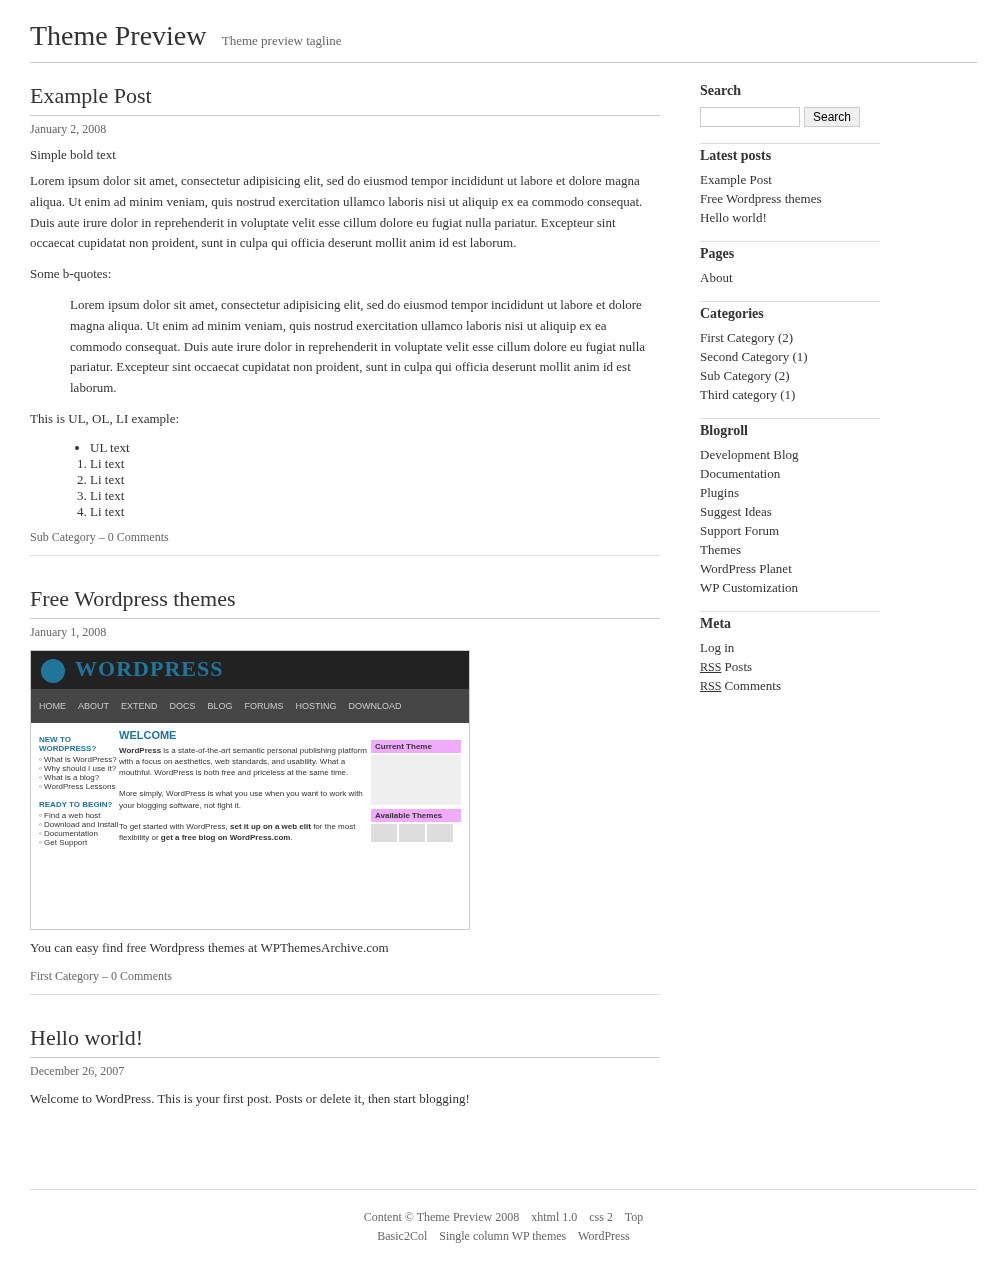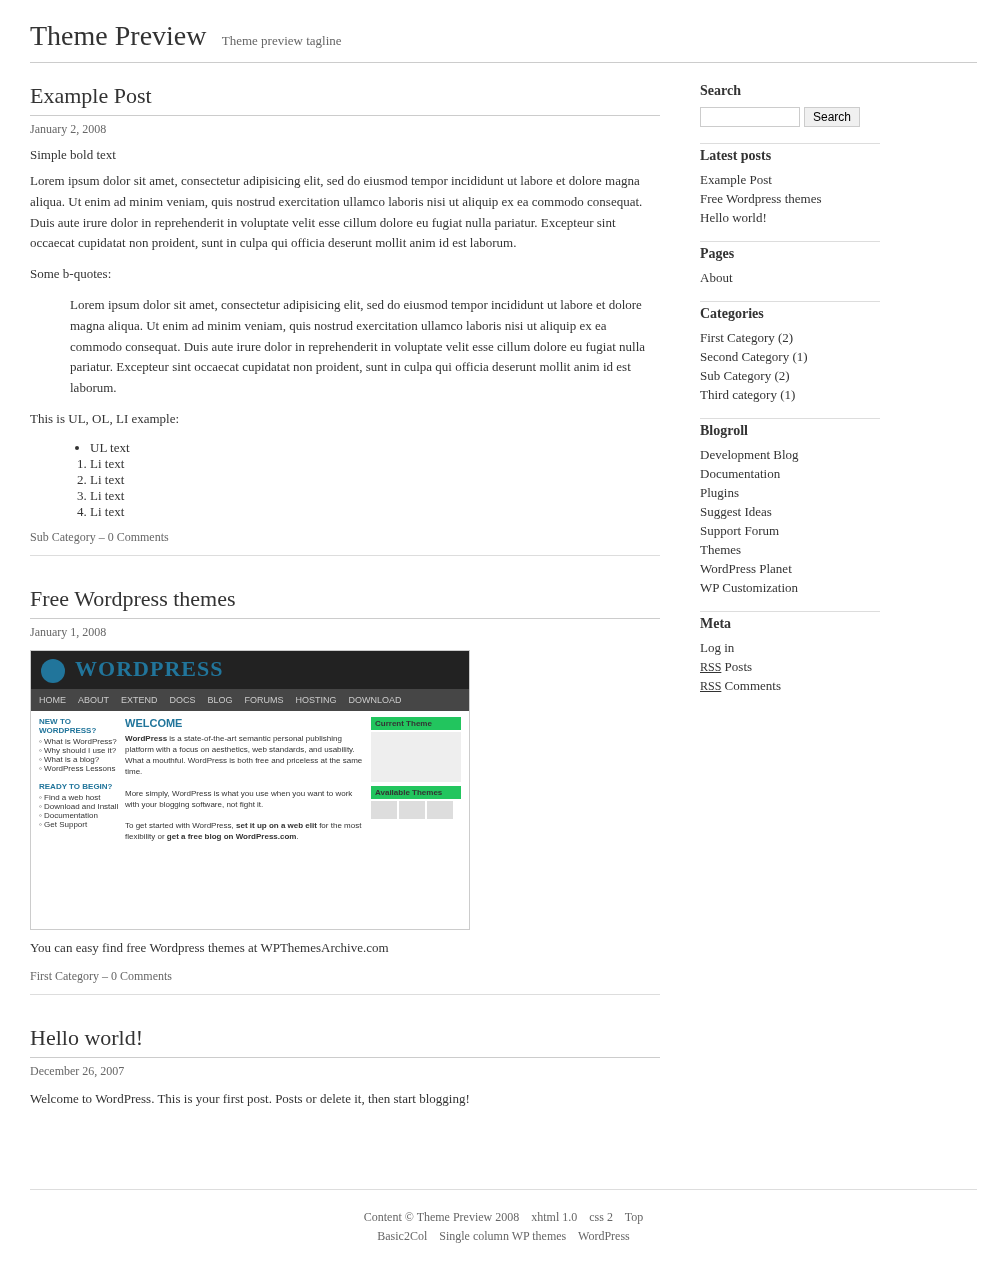--- a/index.html
+++ b/index.html
@@ -136,36 +136,36 @@
       display: inline-block;
       width: 24px;
       height: 24px;
       border-radius: 50%;
       background: #21759b;
       margin-right: 4px;
       vertical-align: middle;
     }
     .wp-screenshot .wp-nav {
       background: #464646;
-      height: 22px;
+      height: 34px;
       display: flex;
       align-items: center;
       padding: 0 8px;
       gap: 12px;
     }
     .wp-screenshot .wp-nav span {
       color: #ccc;
       font-size: 9px;
       font-family: Arial, sans-serif;
     }
     .wp-screenshot .wp-body {
       padding: 6px 8px;
       display: flex;
-      gap: 6px;
       font-family: Arial, sans-serif;
+      align-items: center;
     }
     .wp-screenshot .wp-sidebar-small {
       width: 80px;
       font-size: 8px;
       color: #333;
     }
     .wp-screenshot .wp-sidebar-small .wp-sidebar-title {
       font-weight: bold;
       color: #21759b;
       margin-bottom: 2px;
@@ -179,21 +179,21 @@
     .wp-screenshot .wp-content-area h3 {
       font-size: 11px;
       color: #21759b;
       margin-bottom: 4px;
     }
     .wp-screenshot .wp-right-panel {
       width: 90px;
       font-size: 8px;
     }
     .wp-screenshot .wp-right-panel .panel-header {
-      background: #22c55e;
+      background: #f0abfc;
       padding: 2px 4px;
       font-weight: bold;
       font-size: 8px;
       margin-bottom: 2px;
     }
 
     
     #sidebar h3 {
       font-size: 14px;
       font-weight: bold;

